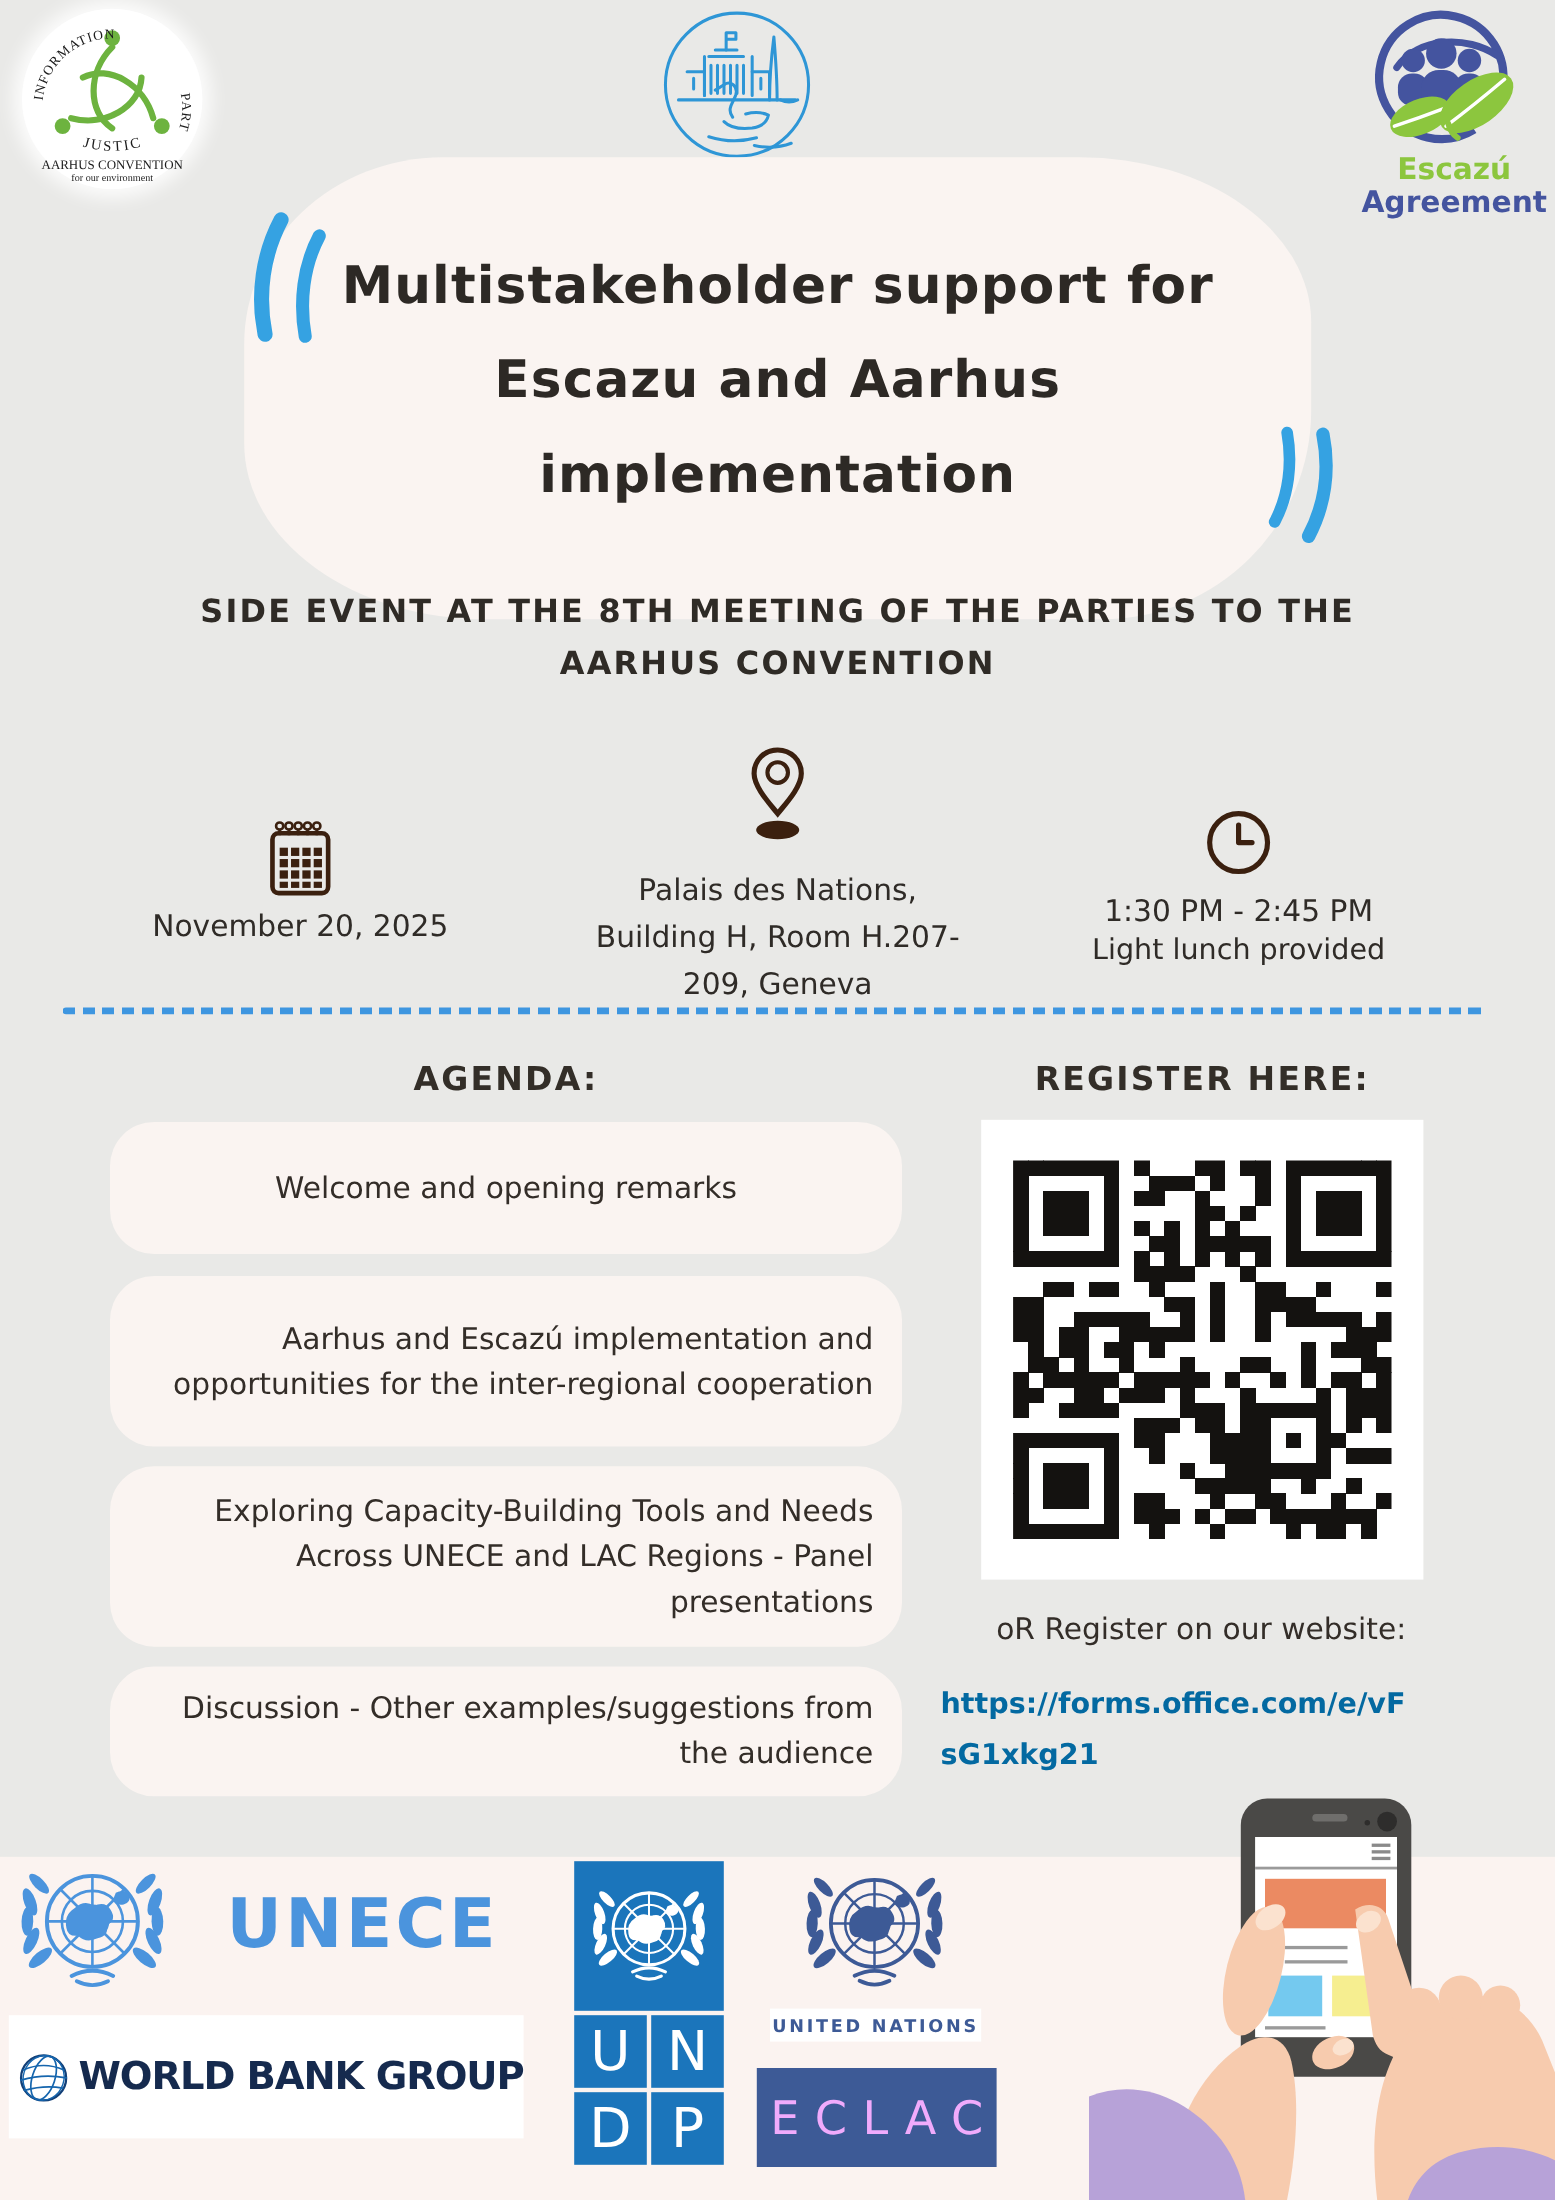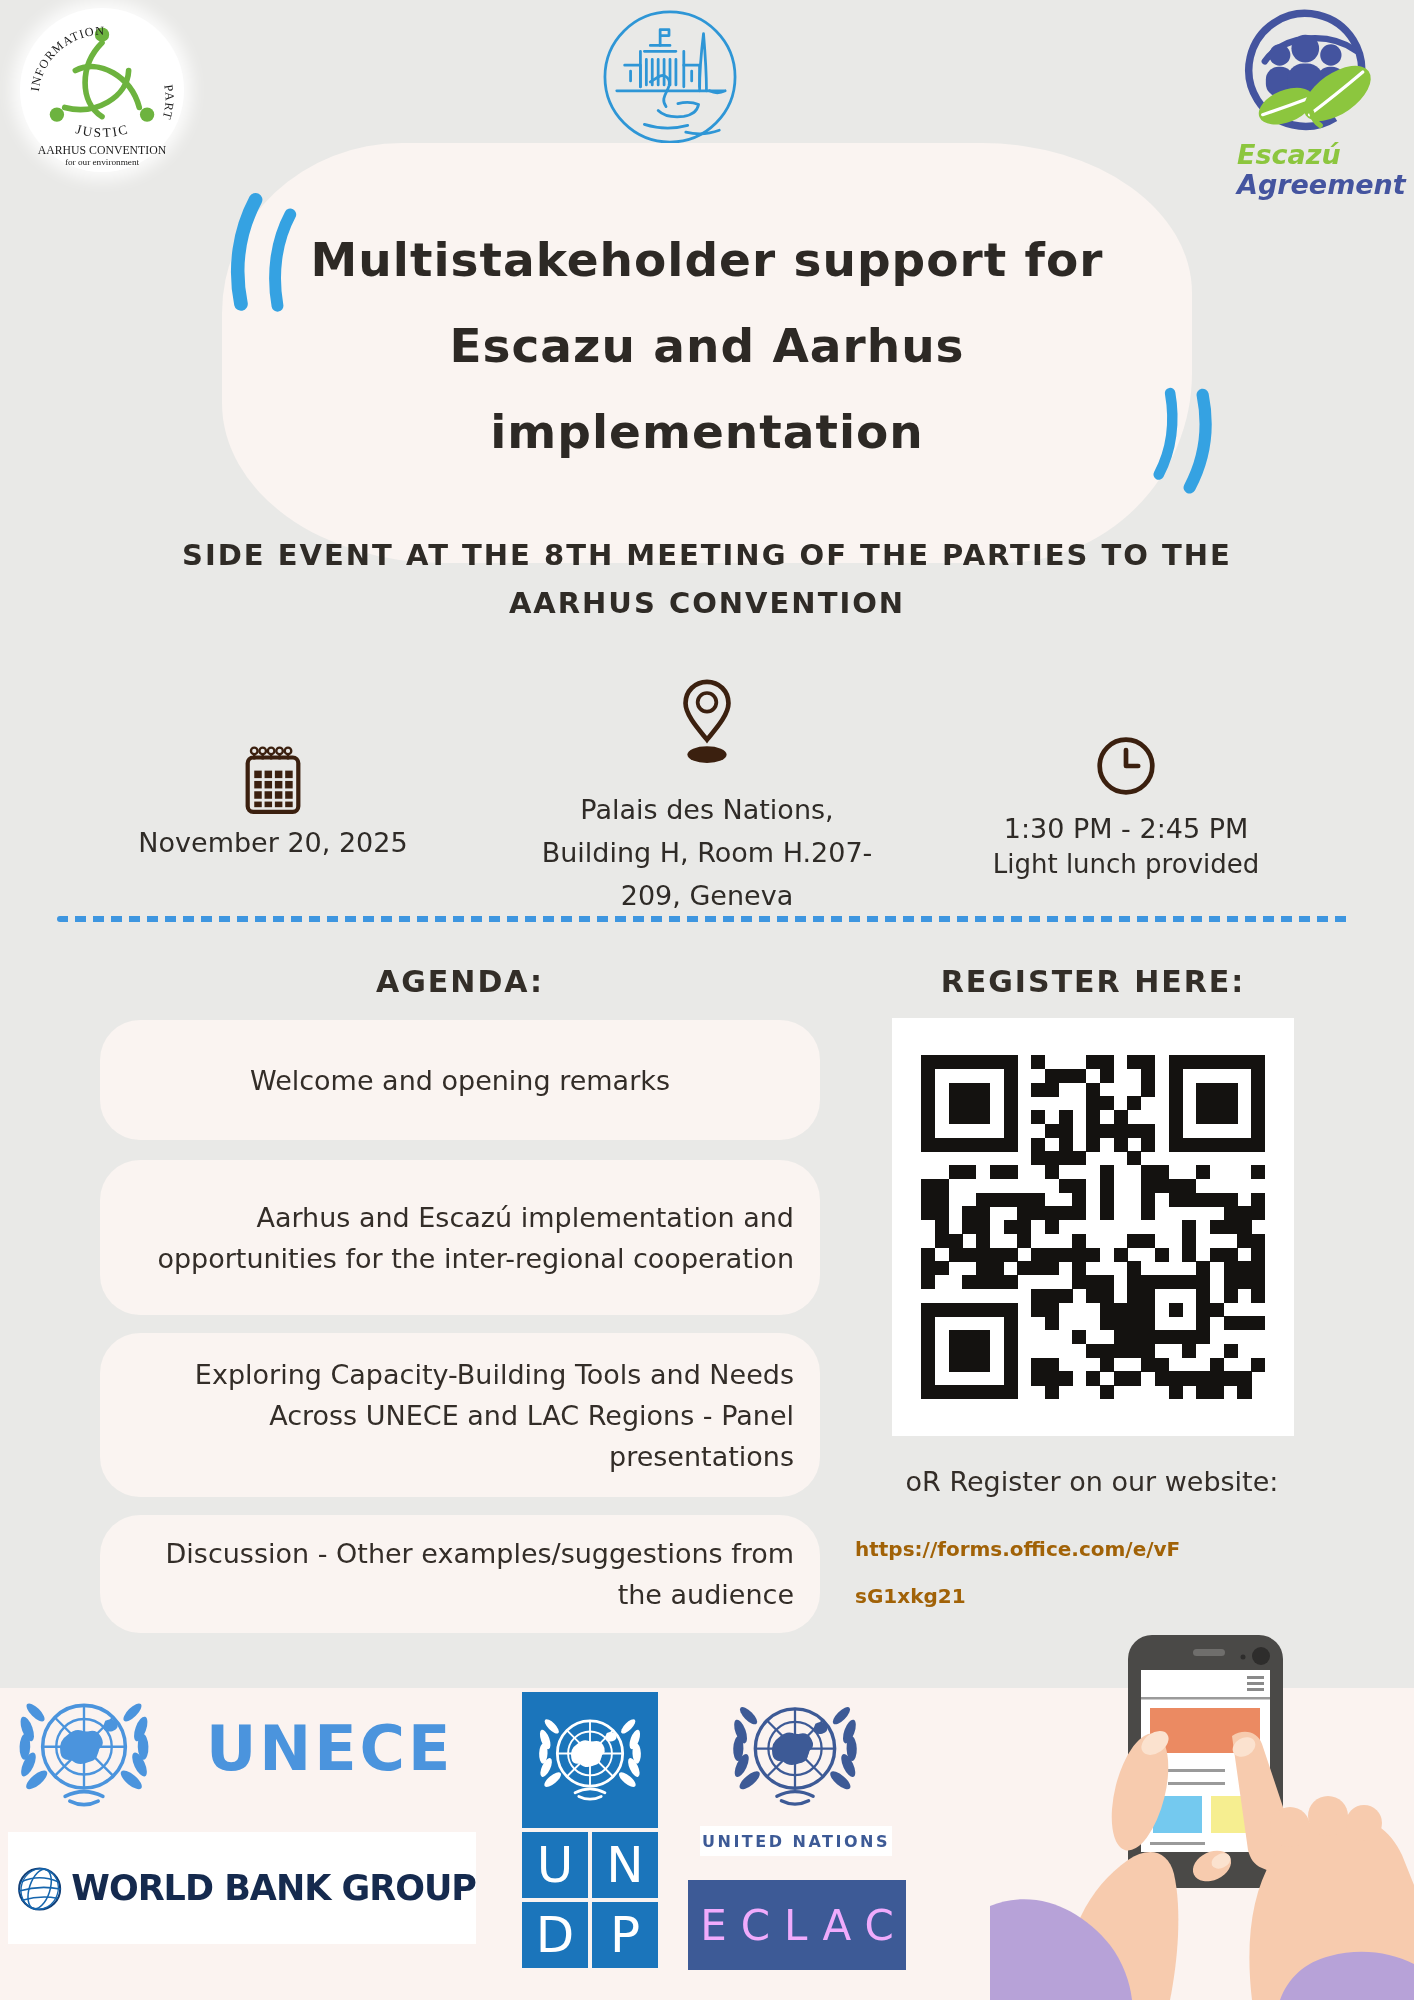--- a/index.html
+++ b/index.html
@@ -4,21 +4,21 @@
 <style>
   html,body{margin:0;padding:0;background:#d8d8d6;}
   .poster{position:relative;width:1414px;height:2000px;background:#e9e9e7;overflow:hidden;
           font-family:"DejaVu Sans",sans-serif;color:#2f2b27;}
   .abs{position:absolute;}
 
   
   .aarhus-circle{left:20px;top:8px;width:164px;height:164px;border-radius:50%;background:#fff;
                  box-shadow:0 0 16px 8px rgba(255,255,255,.85);}
   .geneva{left:601px;top:8px;}
-  .escazu{left:1237px;top:6px;width:170px;font-style:italic;}
+  .escazu{left:1237px;top:6px;width:170px;text-align:center;}
   .escazu-line1{font-size:27px;font-weight:bold;color:#8cc63e;line-height:30px;}
   .escazu-line2{font-size:27px;font-weight:bold;color:#44549f;line-height:30px;}
 
   
   .bubble{left:222px;top:143px;width:970px;height:420px;background:#faf4f1;
           border-radius:180px 210px 190px 220px / 170px 150px 190px 160px;}
   .title-block{left:252px;top:196px;width:910px;height:300px;display:flex;flex-direction:column;
                justify-content:center;text-align:center;font-weight:bold;font-size:47px;
                line-height:86px;color:#2d2925;letter-spacing:1px;}
   .quote-open{left:230px;top:192px;}
@@ -51,22 +51,22 @@
   .box1{top:1020px;height:120px;}
   .box2{top:1160px;height:155px;}
   .box3{top:1333px;height:164px;}
   .box4{top:1515px;height:118px;}
 
   .qr-box{left:892px;top:1018px;width:402px;height:418px;background:#ffffff;display:flex;
           align-items:center;justify-content:center;}
   .qr-box svg{width:344px;height:344px;shape-rendering:crispEdges;}
 
   .register-prompt{left:880px;top:1466px;width:424px;text-align:center;font-size:27px;color:#332d28;}
-  .register-link{left:855px;top:1526px;width:470px;font-size:20px;font-weight:bold;
-                 line-height:47px;color:#a16207;cursor:pointer;}
+  .register-link{left:855px;top:1526px;width:470px;font-size:26px;font-weight:bold;
+                 line-height:47px;color:#0369a1;cursor:pointer;}
 
   
   .footer-band{left:0;top:1688px;width:1414px;height:312px;background:#fbf3f0;}
   .unece-emblem{left:13px;top:1690px;color:#4b94dd;}
   .unece-text{left:172px;top:1712px;font-size:62px;font-weight:bold;color:#4b94dd;letter-spacing:3px;margin-left:34px;}
   .wb-box{left:8px;top:1832px;width:468px;height:112px;background:#ffffff;display:flex;
           align-items:center;gap:6px;padding-left:6px;box-sizing:border-box;}
   .wb-text{font-size:35px;font-weight:bold;color:#152a4e;letter-spacing:-1px;white-space:nowrap;}
   .undp{left:522px;top:1692px;width:136px;}
   .undp-top{width:136px;height:136px;background:#1b75bb;display:flex;align-items:center;

